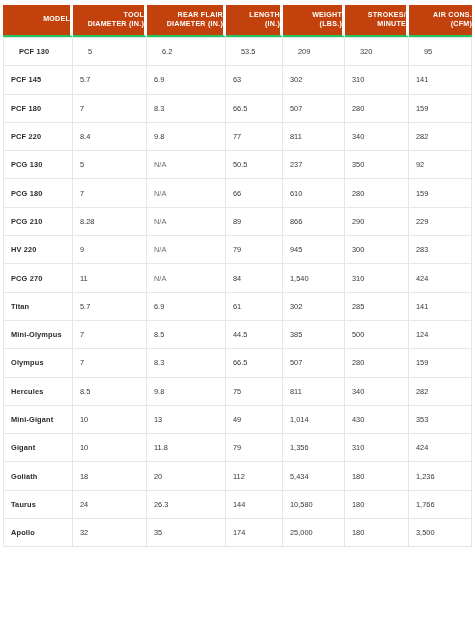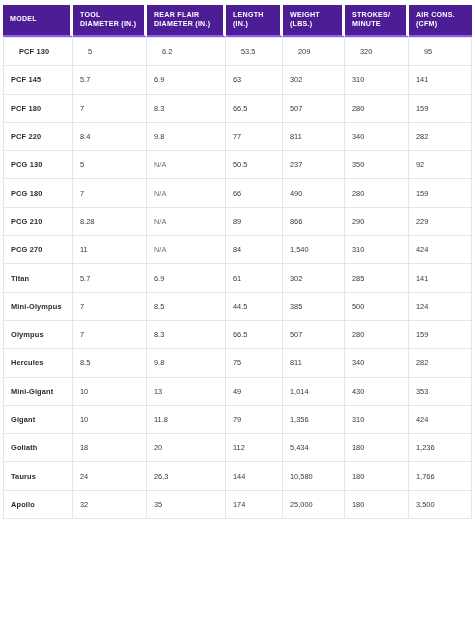--- a/index.html
+++ b/index.html
@@ -24,32 +24,32 @@
 
   table.spec-table {
     border-collapse: separate;
     border-spacing: 0;
     width: 469px;
     table-layout: fixed;
   }
 
   
   thead tr.spec-head-row th {
-    background: #4c1d95;
+    background: #c2410c;
     color: #ffffff;
     font-size: 7.1px;
     font-weight: bold;
     letter-spacing: 0.25px;
     line-height: 9.2px;
-    text-align: left;
+    text-align: right;
     vertical-align: middle;
     height: 30px;
     padding: 0 0 0 7px;
     border-right: 3px solid #ffffff;
-    border-bottom: 2px solid #8b5cf6;
+    border-bottom: 2px solid #22c55e;
     border-top: 3px solid #ffffff;
   }
   thead tr.spec-head-row th:last-child {
     border-right: none;
   }
   .hdr-line { display: block; white-space: nowrap; }
 
   
   tbody td {
     font-size: 7.4px;
@@ -179,32 +179,41 @@
           <td>50.5</td>
           <td>237</td>
           <td>350</td>
           <td>92</td>
         </tr>
         <tr>
           <td>PCG 180</td>
           <td>7</td>
           <td class="na-cell">N/A</td>
           <td>66</td>
-          <td>490</td>
+          <td>610</td>
           <td>280</td>
           <td>159</td>
         </tr>
         <tr>
           <td>PCG 210</td>
           <td>8.28</td>
           <td class="na-cell">N/A</td>
           <td>89</td>
           <td>866</td>
           <td>290</td>
           <td>229</td>
+        </tr>
+        <tr>
+          <td>HV 220</td>
+          <td>9</td>
+          <td class="na-cell">N/A</td>
+          <td>79</td>
+          <td>945</td>
+          <td>300</td>
+          <td>283</td>
         </tr>
         <tr>
           <td>PCG 270</td>
           <td>11</td>
           <td class="na-cell">N/A</td>
           <td>84</td>
           <td>1,540</td>
           <td>310</td>
           <td>424</td>
         </tr>

